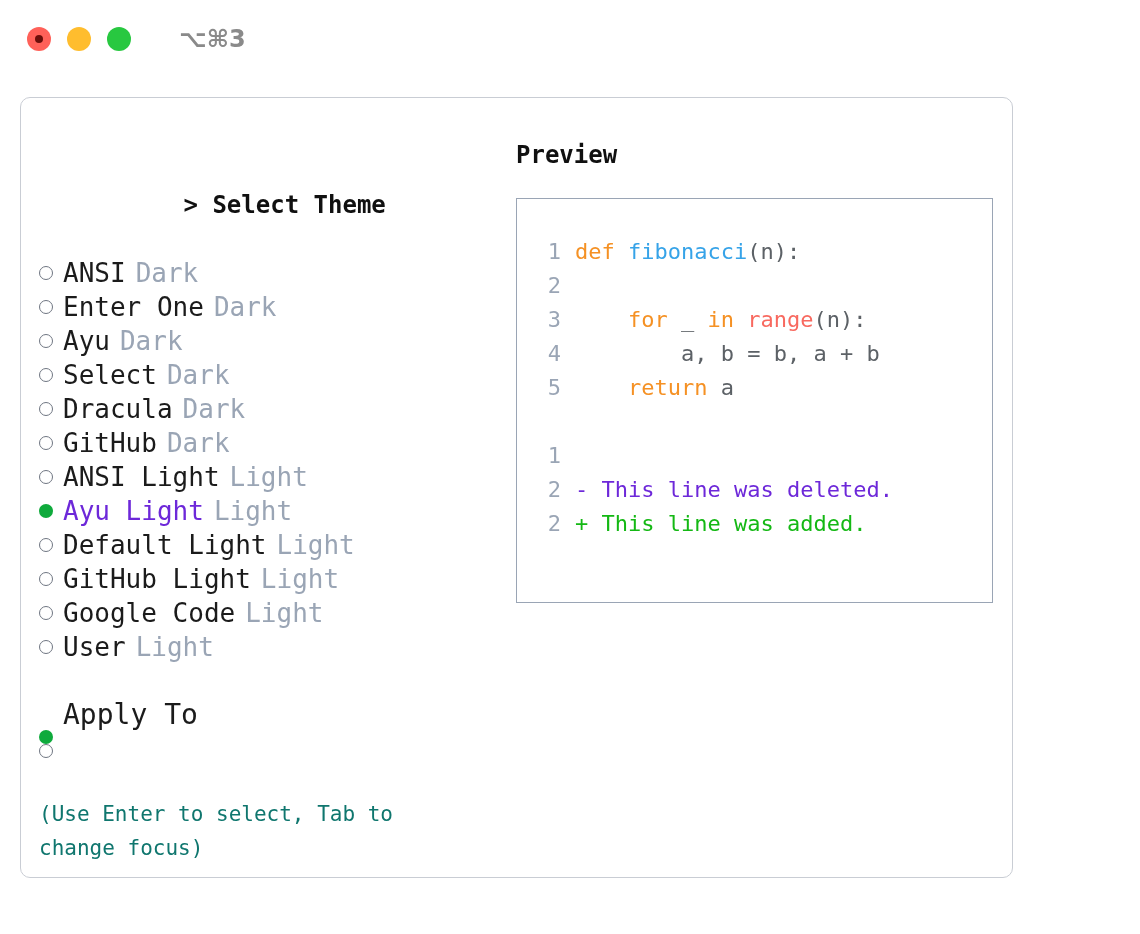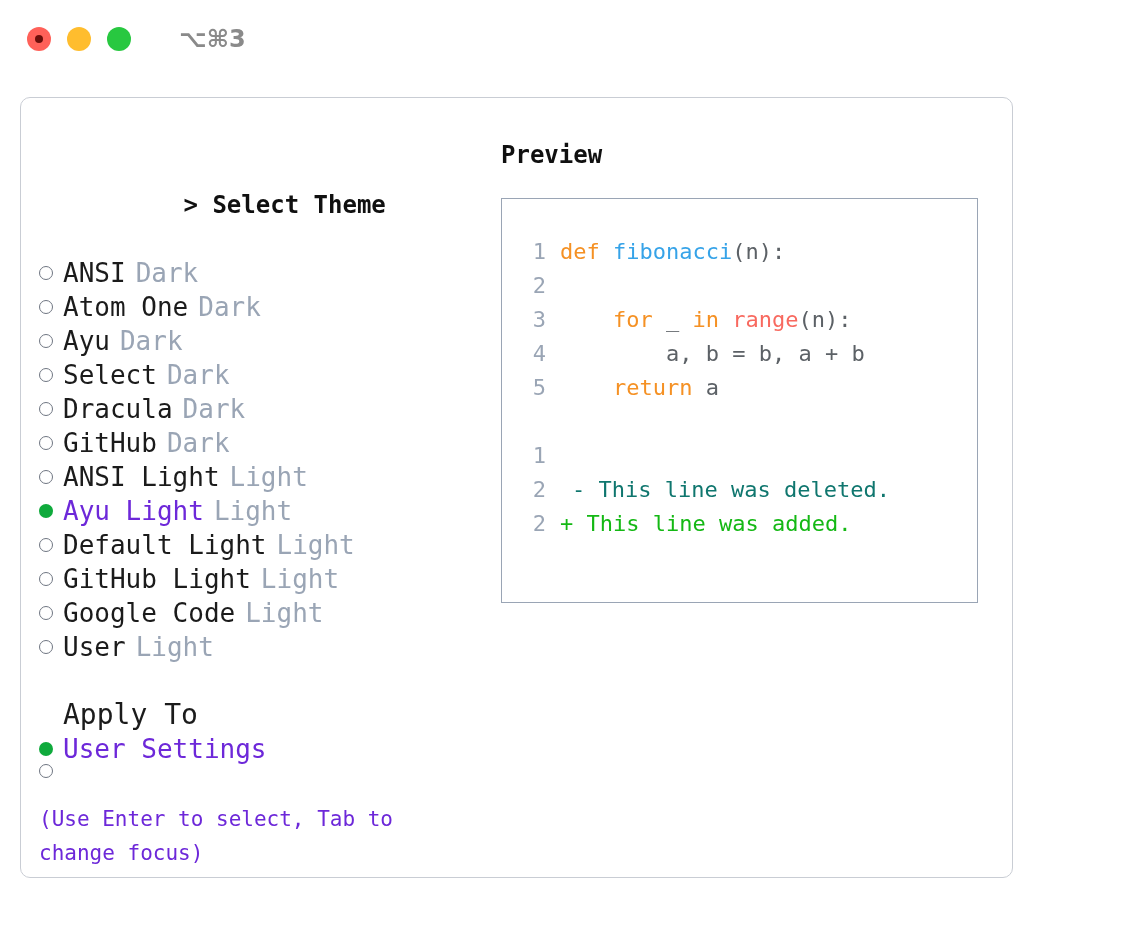--- a/index.html
+++ b/index.html
@@ -89,21 +89,21 @@
     height: 100%;
   }
   #left-col {
     position: absolute;
     left: 18px;
     top: 56px;
     width: 440px;
   }
   #right-col {
     position: absolute;
-    left: 480px;
+    left: 495px;
     top: 40px;
     width: 490px;
   }
 
   
   .section-title {
     font-size: 24px;
     font-weight: 700;
     color: #101010;
     line-height: 34px;
@@ -156,24 +156,24 @@
   .apply-title {
     font-size: 28px;
     color: #1b1b1b;
     line-height: 34px;
     padding-left: 24px;
     white-space: pre;
   }
 
   
   #hint {
-    margin-top: 22px;
+    margin-top: 37px;
     font-size: 21px;
     line-height: 34px;
-    color: #6d28d9;
+    color: #0f766e;
     width: 410px;
     white-space: pre-wrap;
   }
 
   
   #preview-title {
     font-size: 24px;
     font-weight: 700;
     color: #101010;
     line-height: 34px;
@@ -205,21 +205,21 @@
   .code-text { white-space: pre; }
   .blank-line { height: 34px; }
 
   
   .t-kw   { color: #f59124; }
   .t-fn   { color: #36a3e8; }
   .t-num  { color: #9a5bd6; }
   .t-call { color: #f8695f; }
   .t-pln  { color: #5c6166; }
   .t-ctx  { color: #888f96; }
-  .t-del  { color: #0f766e; margin-left: 12px; }
+  .t-del  { color: #6d28d9; }
   .t-add  { color: #14b814; }
 </style>
 </head>
 <body>
 
 <div id="window-frame">
 
   <div id="titlebar">
     <div class="traffic-lights">
       <div class="tl tl-close">
@@ -235,37 +235,37 @@
     <div id="columns">
 
       <div id="left-col">
 
         <div class="section-title">
           <span class="caret">&gt;</span><span> </span><span>Select Theme</span>
         </div>
 
         <div id="theme-list">
             <div class="opt-row"><span class="bullet empty"></span><span class="opt-label">ANSI</span><span class="opt-tag">Dark</span></div>
-            <div class="opt-row"><span class="bullet empty"></span><span class="opt-label">Atom One</span><span class="opt-tag">Dark</span></div>
+            <div class="opt-row"><span class="bullet empty"></span><span class="opt-label">Enter One</span><span class="opt-tag">Dark</span></div>
             <div class="opt-row"><span class="bullet empty"></span><span class="opt-label">Ayu</span><span class="opt-tag">Dark</span></div>
             <div class="opt-row"><span class="bullet empty"></span><span class="opt-label">Select</span><span class="opt-tag">Dark</span></div>
             <div class="opt-row"><span class="bullet empty"></span><span class="opt-label">Dracula</span><span class="opt-tag">Dark</span></div>
             <div class="opt-row"><span class="bullet empty"></span><span class="opt-label">GitHub</span><span class="opt-tag">Dark</span></div>
             <div class="opt-row"><span class="bullet empty"></span><span class="opt-label">ANSI Light</span><span class="opt-tag">Light</span></div>
             <div class="opt-row selected"><span class="bullet filled"></span><span class="opt-label">Ayu Light</span><span class="opt-tag">Light</span></div>
             <div class="opt-row"><span class="bullet empty"></span><span class="opt-label">Default Light</span><span class="opt-tag">Light</span></div>
             <div class="opt-row"><span class="bullet empty"></span><span class="opt-label">GitHub Light</span><span class="opt-tag">Light</span></div>
             <div class="opt-row"><span class="bullet empty"></span><span class="opt-label">Google Code</span><span class="opt-tag">Light</span></div>
             <div class="opt-row"><span class="bullet empty"></span><span class="opt-label">User</span><span class="opt-tag">Light</span></div>
           </div>
 
         <div id="apply-group">
           <div class="apply-title">Apply To</div>
           <div id="apply-list">
-              <div class="opt-row selected"><span class="bullet filled"></span><span class="opt-label">User Settings</span></div>
+              <div class="opt-row selected"><span class="bullet filled"></span></div>
               <div class="opt-row"><span class="bullet empty"></span></div>
             </div>
         </div>
 
         <div id="hint">(Use Enter to select, Tab to change focus)</div>
       </div>
 
       <div id="right-col">
         <div id="preview-title">Preview</div>
 

